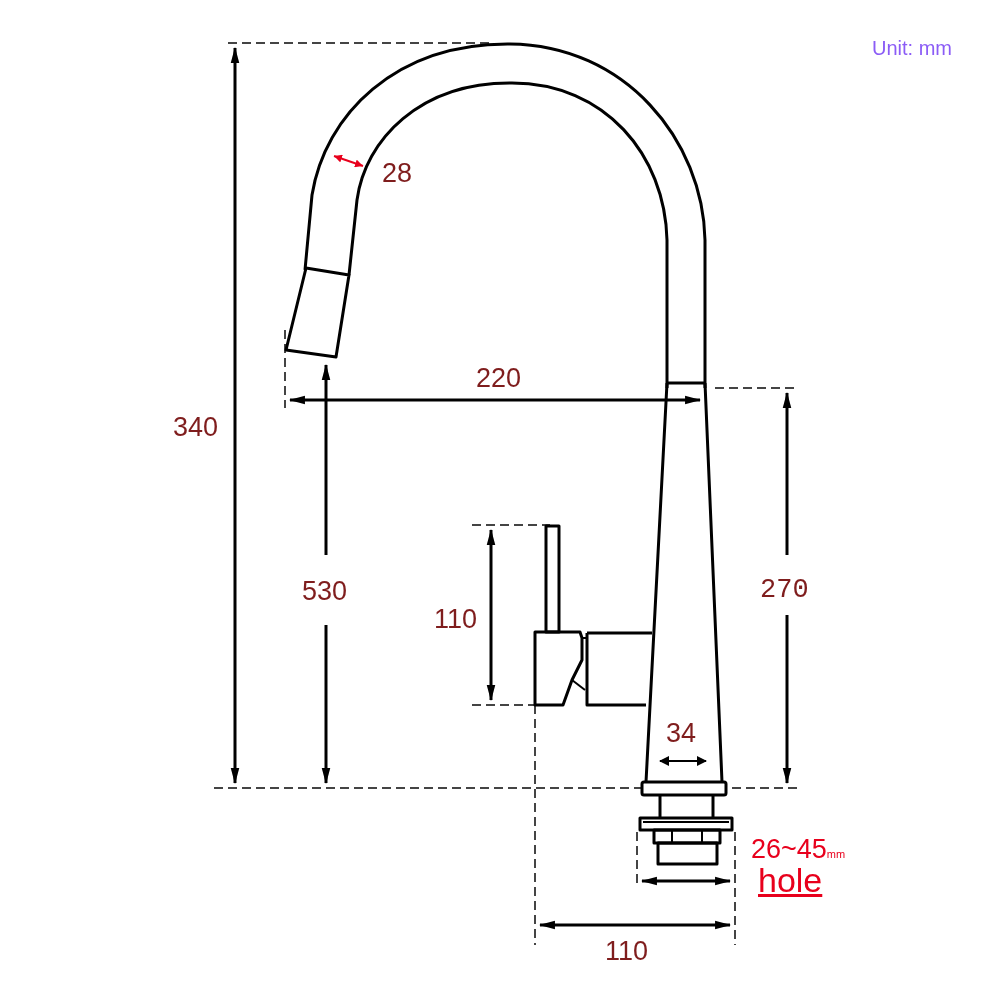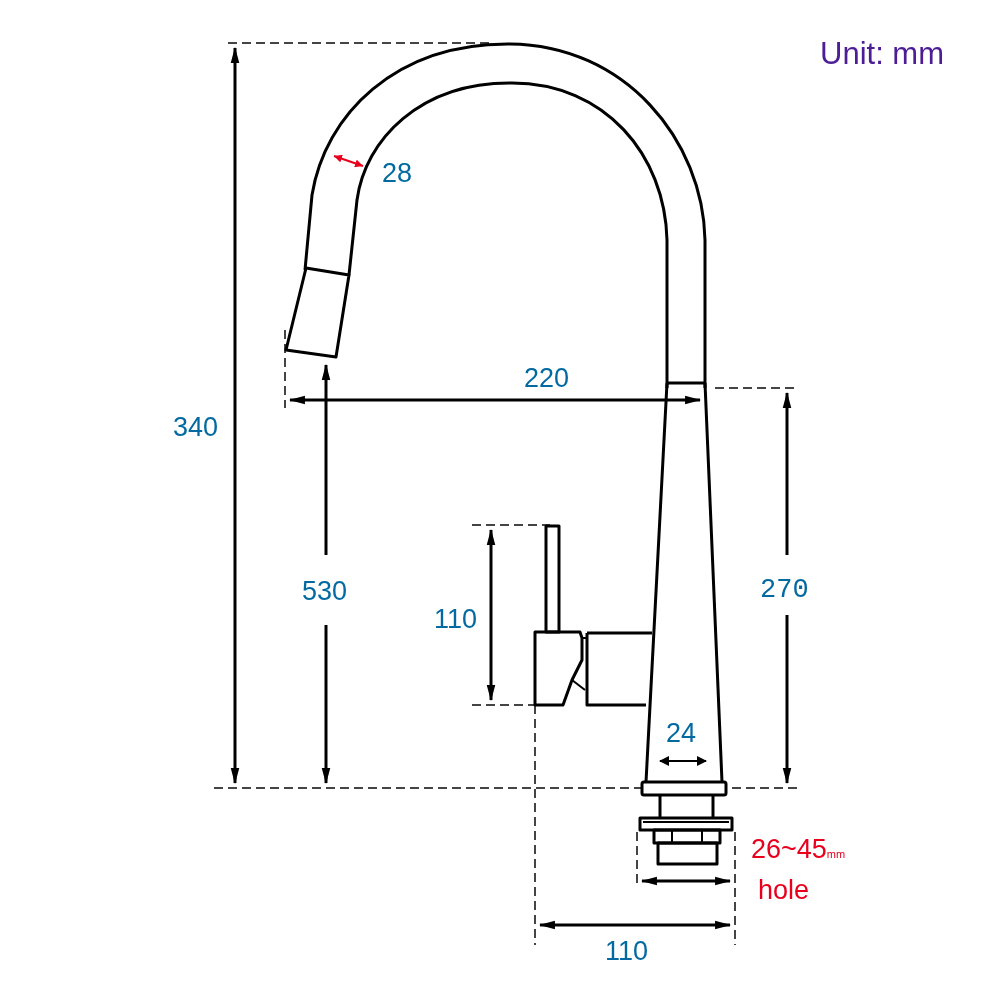--- a/index.html
+++ b/index.html
@@ -1,23 +1,23 @@
 <!DOCTYPE html>
 <html><head>
   <meta charset="utf-8">
   <style>
     html, body { margin: 0; padding: 0; background: #ffffff; }
     body { width: 1000px; height: 1000px; position: relative; overflow: hidden; font-family: "Liberation Sans", sans-serif; }
     #diagram { position: absolute; left: 0; top: 0; width: 1000px; height: 1000px; }
-    .lbl { position: absolute; color: #0369a1; font-family: "Liberation Sans", sans-serif; font-size: 27px; line-height: 1; white-space: nowrap; }
-    .unit { position: absolute; left: 820px; top: 38px; color: #4c1d95; font-size: 31px; line-height: 1; }
+    .lbl { position: absolute; color: #7f1d1d; font-family: "Liberation Sans", sans-serif; font-size: 27px; line-height: 1; white-space: nowrap; }
+    .unit { position: absolute; left: 872px; top: 38px; color: #8b5cf6; font-size: 20px; line-height: 1; }
     .hole { position: absolute; left: 751px; top: 836px; color: #e8001c; line-height: 1; }
     .hole .big { font-size: 27px; }
     .hole .mm { font-size: 11px; }
-    .hole .line2 { display: block; font-size: 27px; margin-left: 7px; margin-top: 14px; }
+    .hole .line2 { display: block; font-size: 34px; margin-left: 7px; margin-top: 0; text-decoration: underline; }
   </style>
 </head>
 <body>
 
 <svg id="diagram" viewBox="0 0 1000 1000" xmlns="http://www.w3.org/2000/svg">
   <defs>
     <marker id="ah" markerWidth="10" markerHeight="10" refX="9" refY="5" orient="auto-start-reverse" markerUnits="userSpaceOnUse">
       <path d="M0,0 L10,5 L0,10 Z" fill="#000"></path>
     </marker>
     <marker id="ahBig" markerWidth="16" markerHeight="30" refX="28" refY="8" orient="auto-start-reverse" markerUnits="userSpaceOnUse" viewBox="0 0 30 16">
@@ -95,25 +95,25 @@
 
     <line x1="540" y1="925" x2="730" y2="925" marker-start="url(#ahBig)" marker-end="url(#ahBig)"></line>
   </g>
 
   <line x1="334" y1="156" x2="363" y2="166" stroke="#e8001c" stroke-width="2" marker-start="url(#ahRed)" marker-end="url(#ahRed)"></line>
 </svg>
 
 <div class="unit">Unit: mm</div>
 
 <div class="lbl" style="left:382px; top:160px;">28</div>
-<div class="lbl" style="left:476px; top:365px;margin-left:48px;">220</div>
+<div class="lbl" style="left:476px; top:365px;">220</div>
 <div class="lbl" style="left:173px; top:414px;">340</div>
 <div class="lbl" style="left:302px; top:578px;">530</div>
 <div class="lbl" style="left:434px; top:606px;">110</div>
 <div class="lbl" style="left:760px; top:577px;font-family:Liberation Mono, monospace;">270</div>
-<div class="lbl" style="left:666px; top:720px;">24</div>
+<div class="lbl" style="left:666px; top:720px;">34</div>
 
 <div class="hole">
   <span class="big">26~45</span><span class="mm">mm</span>
   <span class="line2">hole</span>
 </div>
 
 <div class="lbl" style="left:605px; top:938px;">110</div>
 
 </body></html>

